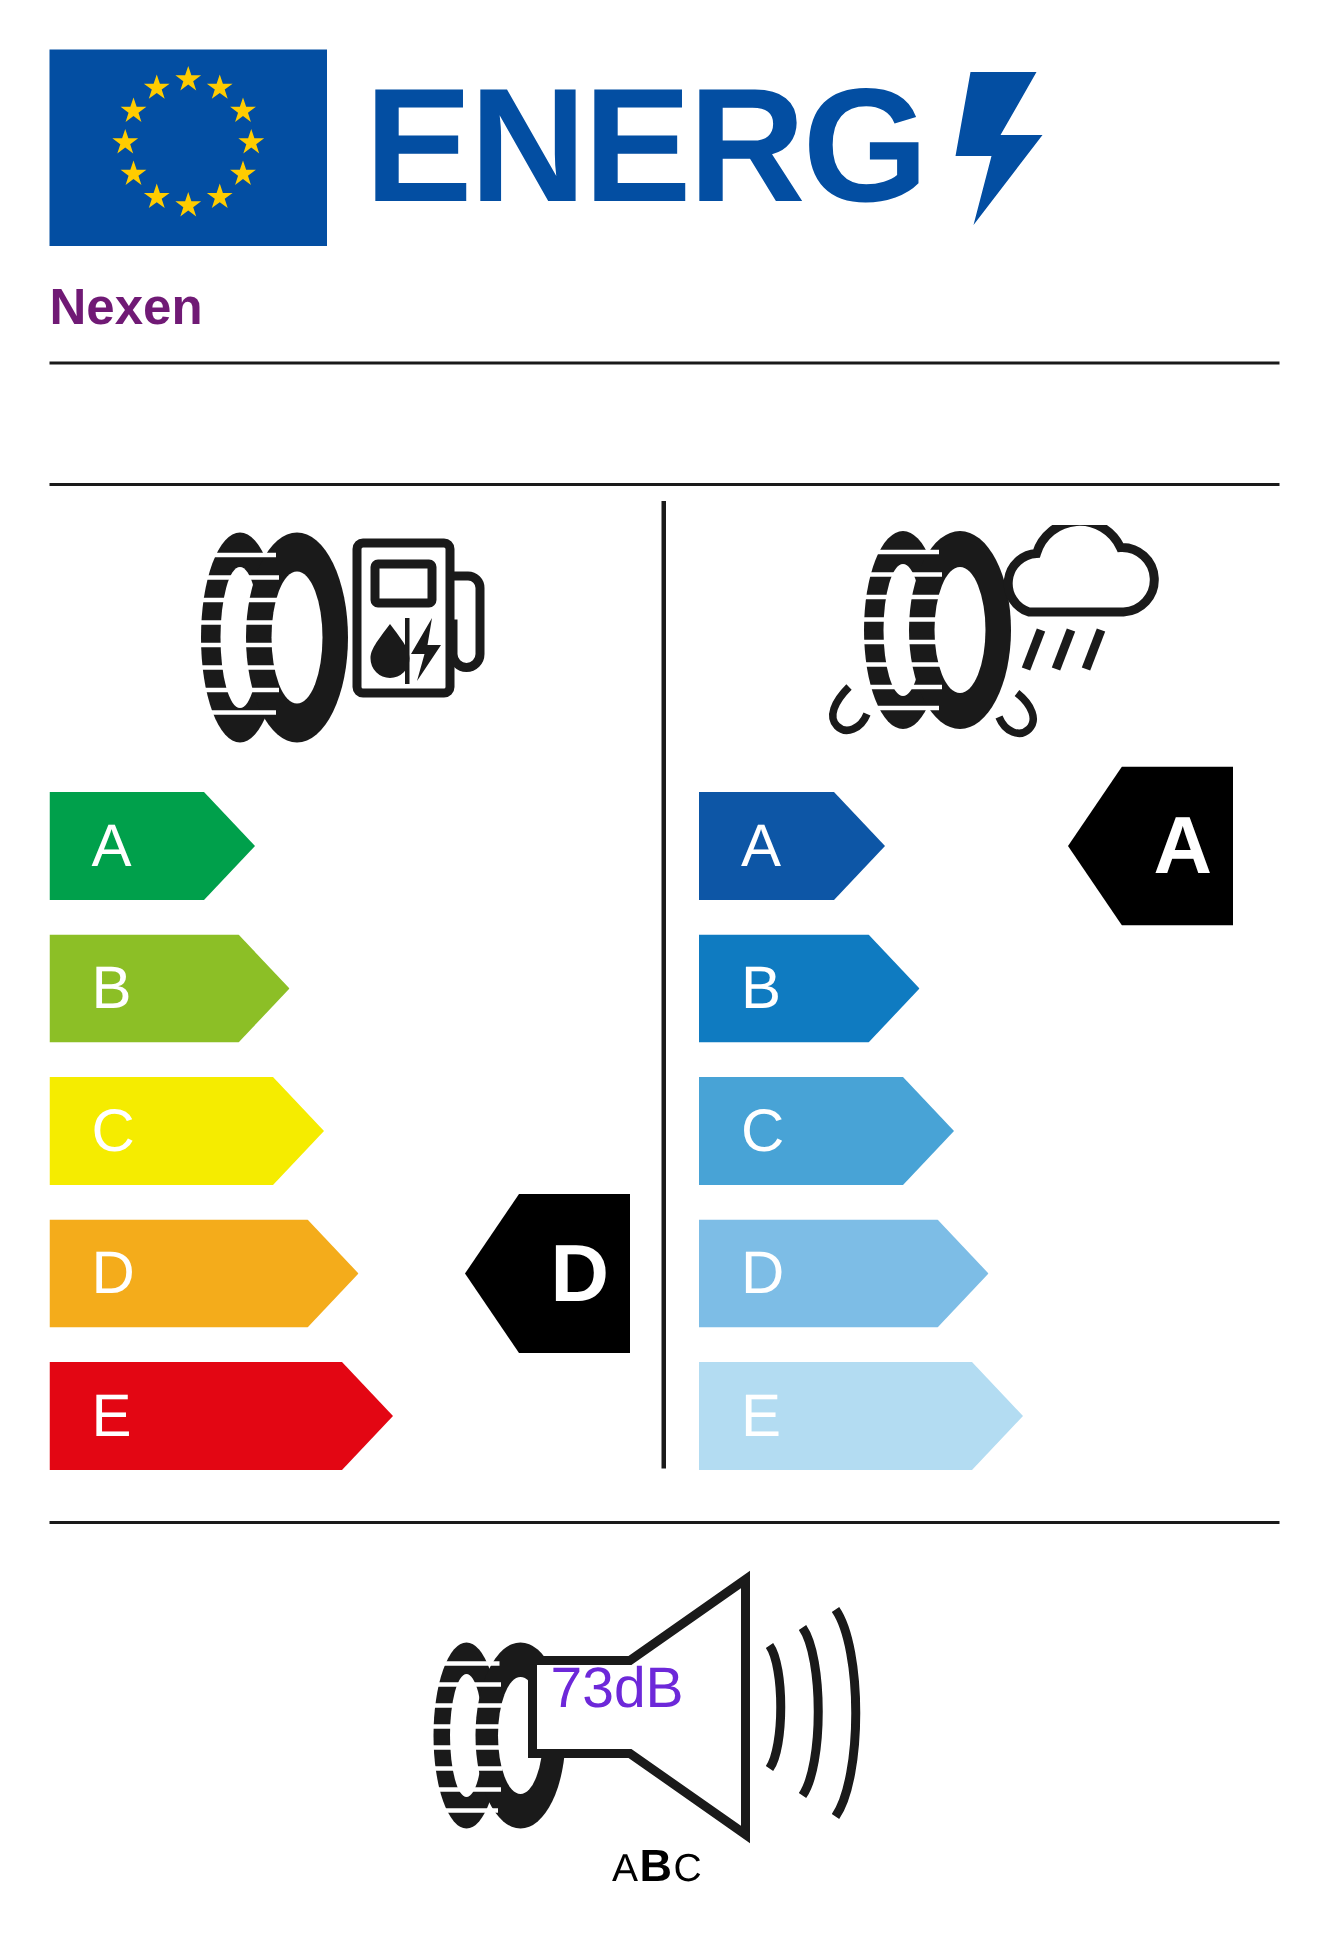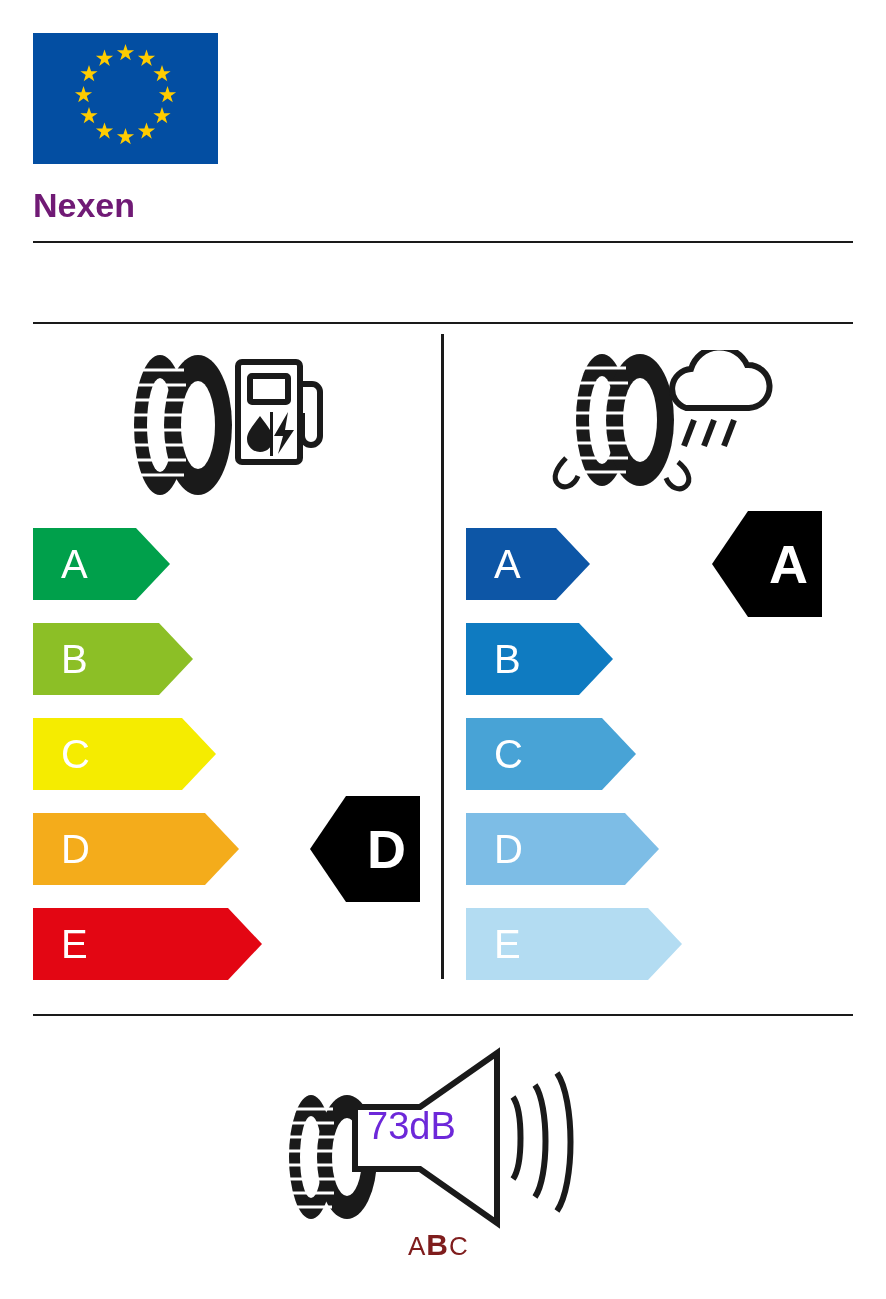--- a/index.html
+++ b/index.html
@@ -118,21 +118,21 @@
     top: 1105px;
     font-size: 38px;
     color: #6d28d9;
     font-family: "Liberation Sans", sans-serif;
   }
   .noise-classes {
     position: absolute;
     left: 408px;
     top: 1228px;
     font-size: 26px;
-    color: #7f1d1d;
+    color: #000000;
     letter-spacing: 1px;
   }
   .noise-classes .sel {
     font-weight: bold;
     font-size: 30px;
   }
 </style>
 </head>
 <body>
 
@@ -152,20 +152,26 @@
           <polygon points="0,-9 2.1,-2.8 8.6,-2.8 3.3,1.1 5.3,7.3 0,3.4 -5.3,7.3 -3.3,1.1 -8.6,-2.8 -2.1,-2.8" transform="translate(71.5,98.4)"></polygon>
           <polygon points="0,-9 2.1,-2.8 8.6,-2.8 3.3,1.1 5.3,7.3 0,3.4 -5.3,7.3 -3.3,1.1 -8.6,-2.8 -2.1,-2.8" transform="translate(56,83)"></polygon>
           <polygon points="0,-9 2.1,-2.8 8.6,-2.8 3.3,1.1 5.3,7.3 0,3.4 -5.3,7.3 -3.3,1.1 -8.6,-2.8 -2.1,-2.8" transform="translate(50.5,62)"></polygon>
           <polygon points="0,-9 2.1,-2.8 8.6,-2.8 3.3,1.1 5.3,7.3 0,3.4 -5.3,7.3 -3.3,1.1 -8.6,-2.8 -2.1,-2.8" transform="translate(56,41)"></polygon>
           <polygon points="0,-9 2.1,-2.8 8.6,-2.8 3.3,1.1 5.3,7.3 0,3.4 -5.3,7.3 -3.3,1.1 -8.6,-2.8 -2.1,-2.8" transform="translate(71.5,25.6)"></polygon>
         </g>
       </g>
     </svg>
   </div>
 
+  <div class="energy-word">
+    <svg width="470" height="112" viewBox="0 0 470 112">
+      <text x="0" y="92" font-family="Liberation Sans, sans-serif" font-size="108" font-weight="bold" fill="#034ea2" letter-spacing="-2">ENERG</text>
+      <polygon points="404,6 448,6 424,48 452,48 406,108 418,62 394,62" fill="#034ea2"></polygon>
+    </svg>
+  </div>
 
   <div class="brand">Nexen</div>
 
   <div class="rule rule-1"></div>
   <div class="rule rule-2"></div>
   <div class="divider-v"></div>
   <div class="rule rule-3"></div>
 
   <div class="pict pict-fuel">
     <svg width="210" height="150" viewBox="0 0 210 150">

